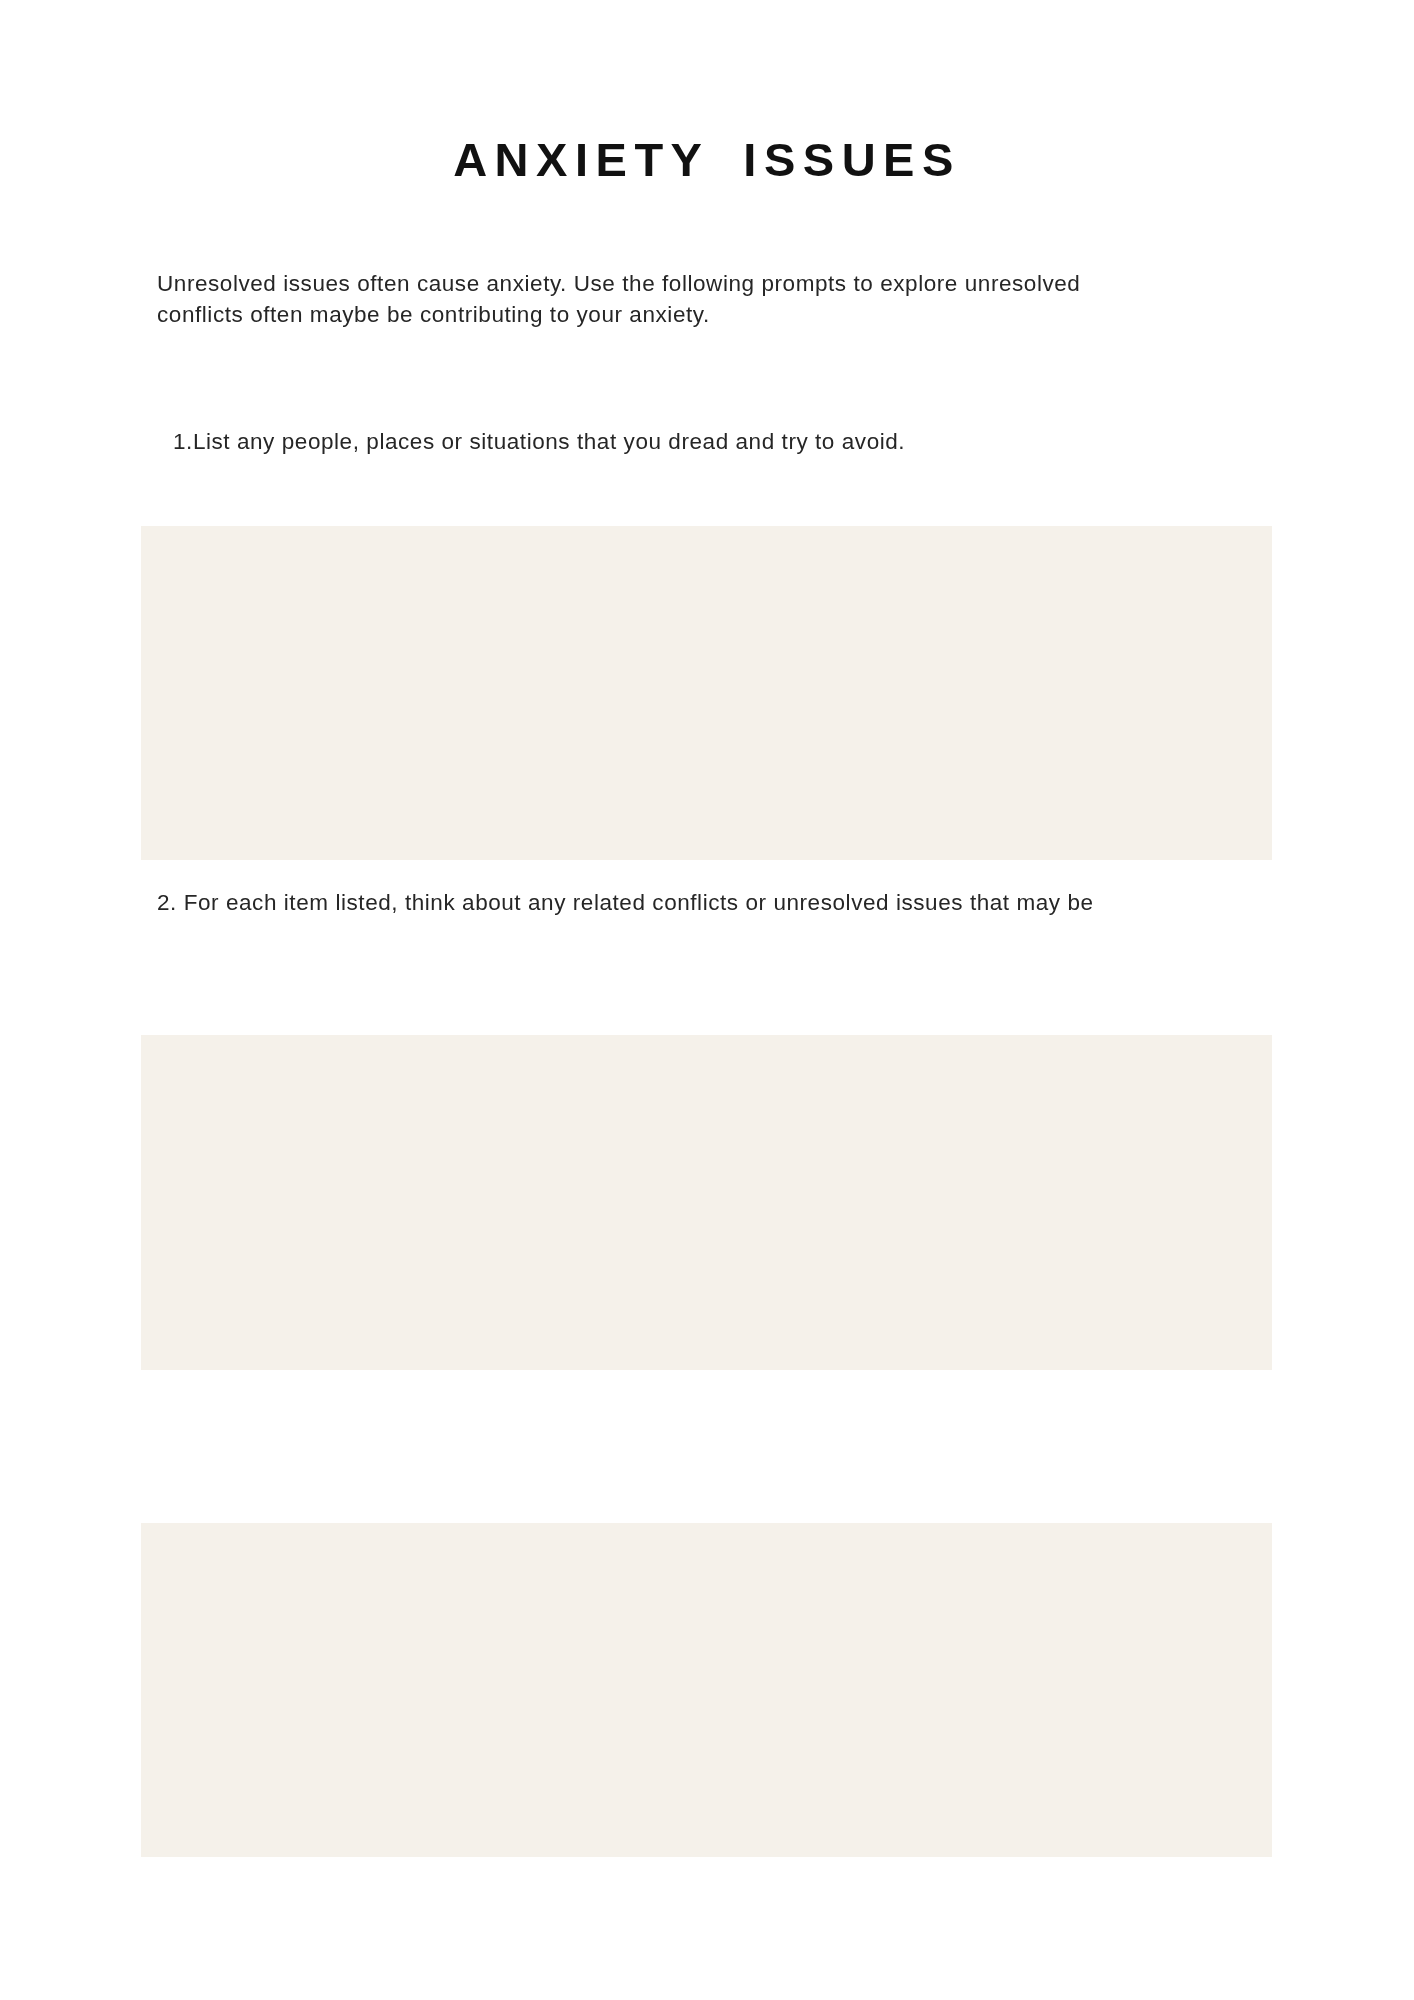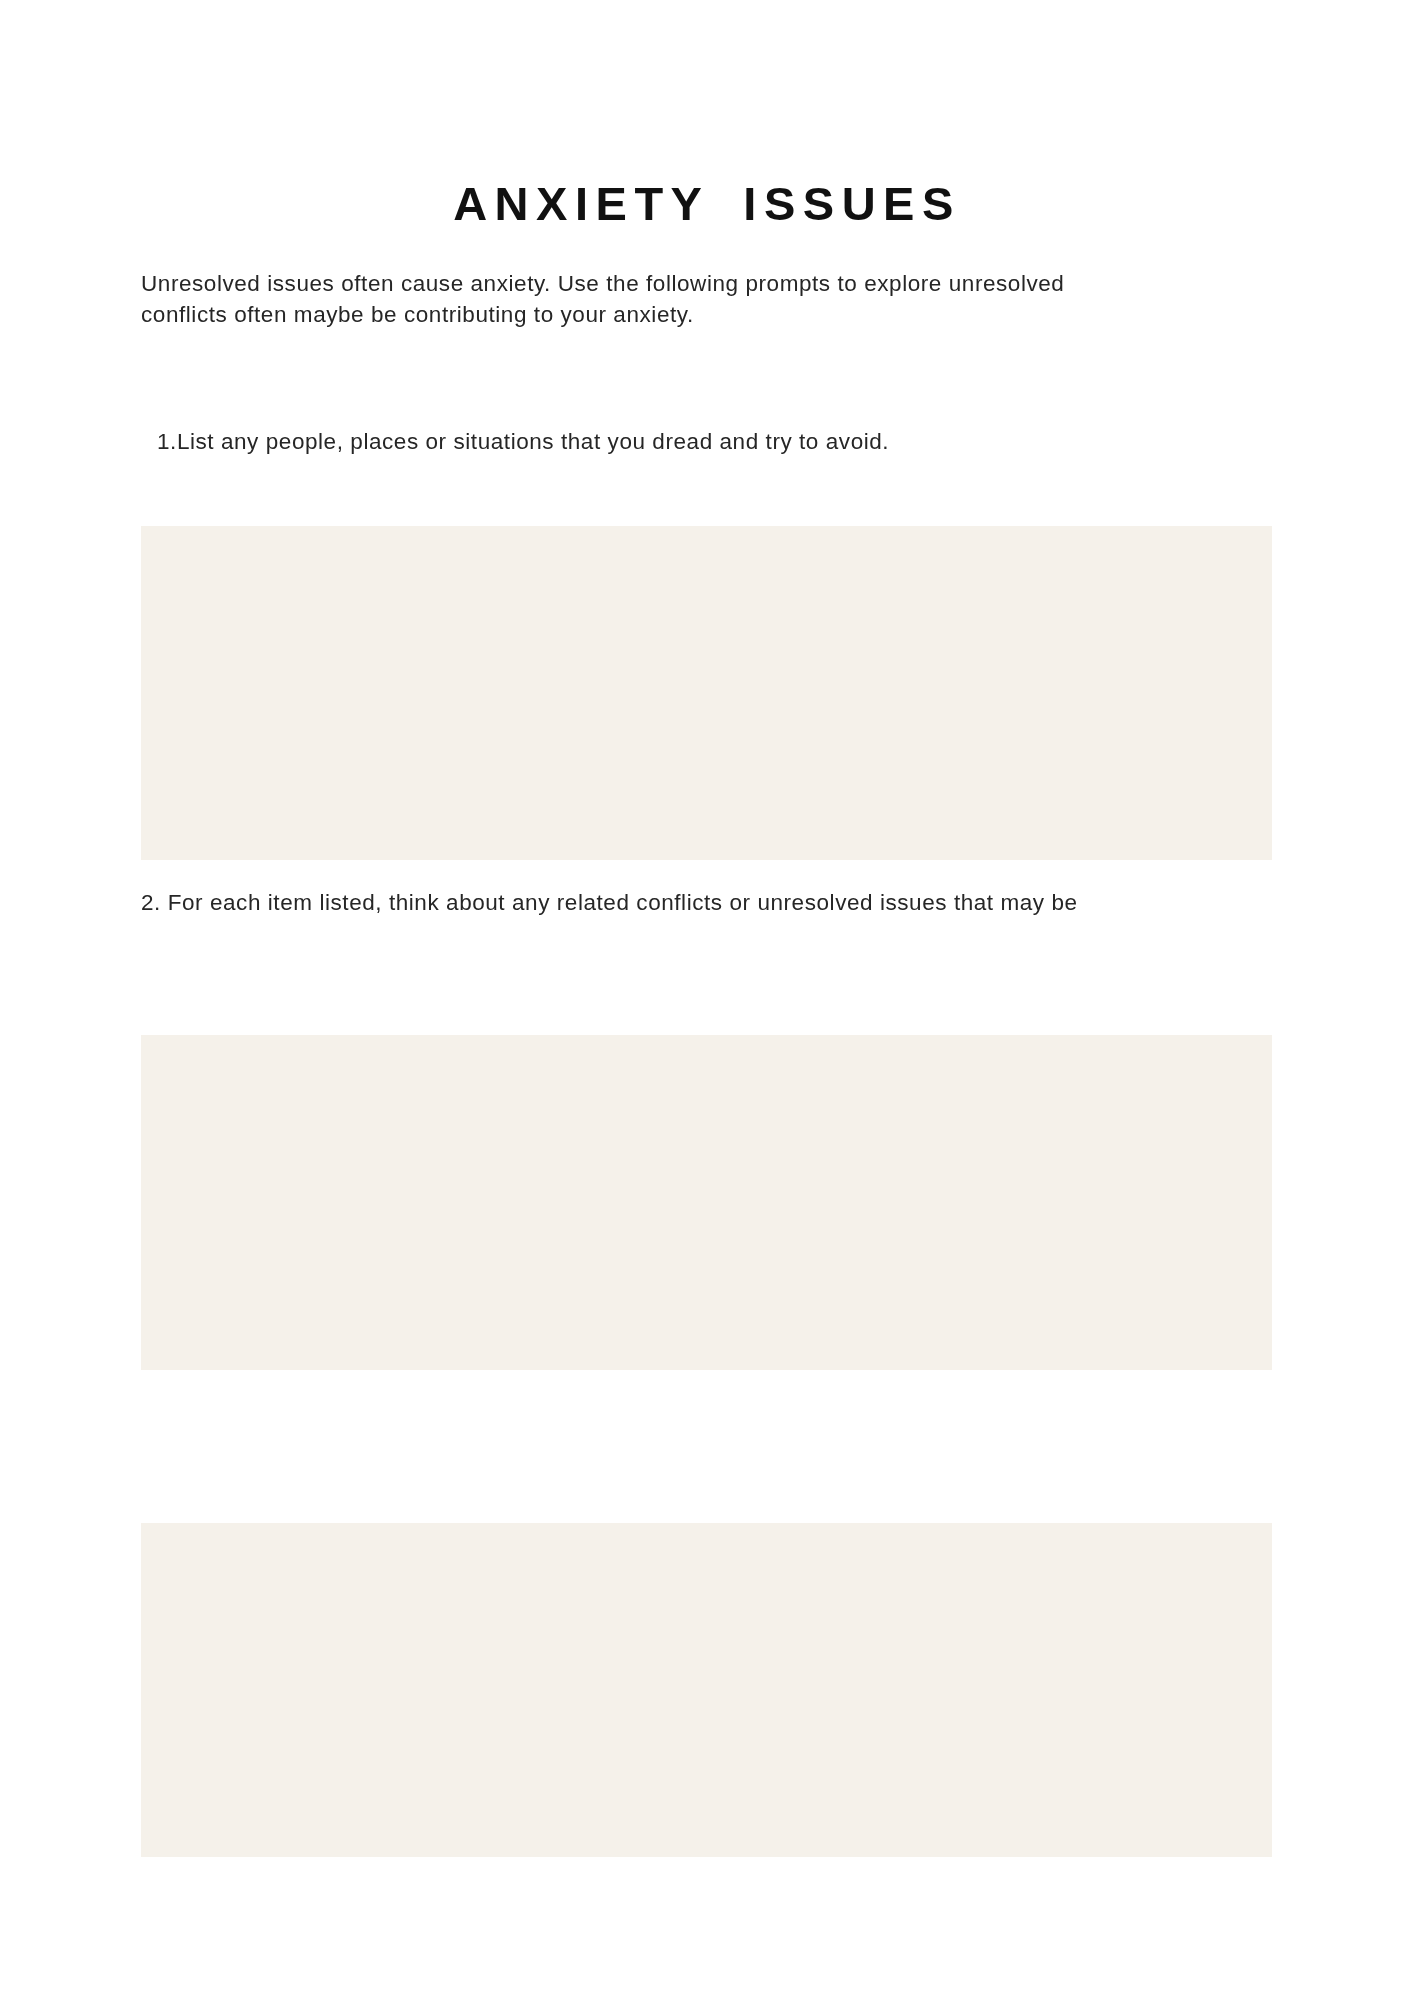--- a/index.html
+++ b/index.html
@@ -25,21 +25,20 @@
     left: 0;
     width: 100%;
     text-align: center;
     font-size: 47px;
     line-height: 1;
     font-weight: 800;
     letter-spacing: 0.16em;
     word-spacing: 0.30em;
     color: var(--title-text);
     white-space: nowrap;
-    margin-top: 44px;
   }
   .bodytext {
     font-size: 22.5px;
     line-height: 31px;
     letter-spacing: 0.025em;
     color: var(--body-text);
     white-space: nowrap;
   }
   .intro {
     position: absolute;
@@ -65,21 +64,21 @@
   .answer-box {
     position: absolute;
     left: 141px;
     width: 1131px;
     height: 334px;
     background: var(--box-fill);
   }
   .answer-box-1 { top: 526px; }
   .answer-box-2 { top: 1035px; height: 335px; }
   .answer-box-3 { top: 1523px; }
-  .line { display: block; }
+  .line { display: block; margin-left: 16px; }
 </style>
 </head>
 <body>
 
 <div class="page">
 
   <h1 class="title">ANXIETY ISSUES</h1>
 
   <div class="intro bodytext">
     <span class="line">Unresolved issues often cause anxiety. Use the following prompts to explore unresolved</span>

